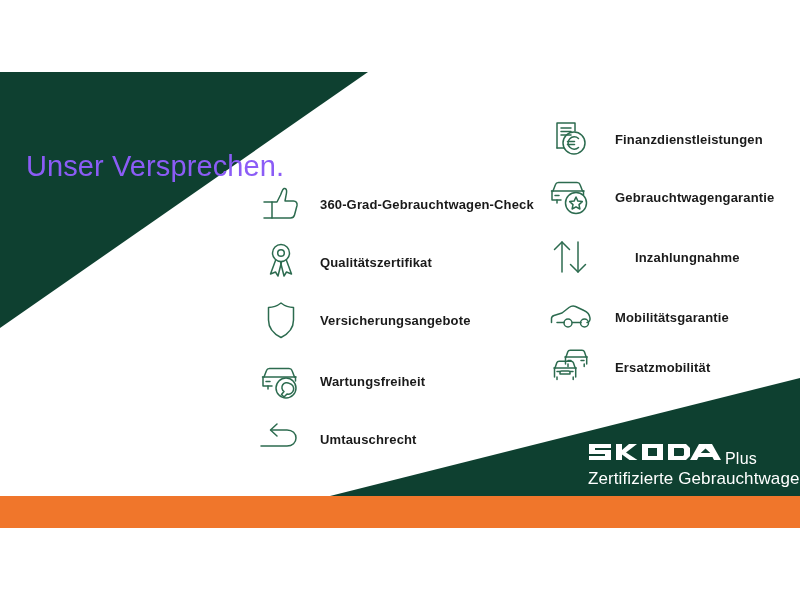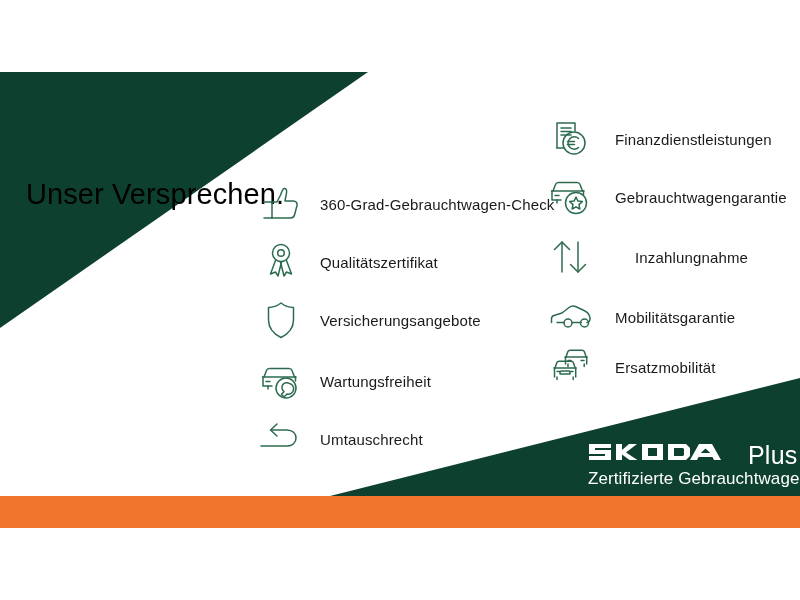--- a/index.html
+++ b/index.html
@@ -24,22 +24,22 @@
     position: absolute;
     left: 0; top: 0;
     width: 800px;
     height: 600px;
   }
 
   
   .headline {
     position: absolute;
     left: 26px;
-    top: 104px;
-    color: #000000;
+    top: 76px;
+    color: #8b5cf6;
     font-size: 29px;
     line-height: 36px;
     font-weight: 400;
     letter-spacing: 0.1px;
     white-space: pre;
   }
 
   
   .col {
     position: absolute;
@@ -58,22 +58,22 @@
     width: 46px;
     height: 42px;
   }
   .feature .lbl {
     position: absolute;
     top: 0;
     height: 42px;
     display: flex;
     align-items: center;
     color: #1a1a1a;
-    font-size: 15px;
-    font-weight: normal;
+    font-size: 13px;
+    font-weight: bold;
     letter-spacing: 0.15px;
     white-space: nowrap;
   }
   #col-left  .lbl { left: 62px; }
   #col-right .lbl { left: 67px; }
 
   
   #logo-block {
     position: absolute;
     left: 588px;
@@ -82,24 +82,24 @@
   }
   #wordmark-row {
     display: flex;
     align-items: baseline;
     height: 26px;
   }
   #wordmark-skoda {
     display: block;
   }
   #wordmark-plus {
-    font-size: 25px;
+    font-size: 16px;
     font-weight: 400;
     letter-spacing: 0.2px;
-    margin-left: 26px;
+    margin-left: 3px;
     line-height: 23px;
   }
   #logo-tagline {
     margin-top: 3px;
     font-size: 17px;
     font-weight: 400;
     letter-spacing: 0.1px;
     white-space: nowrap;
   }
 </style>

